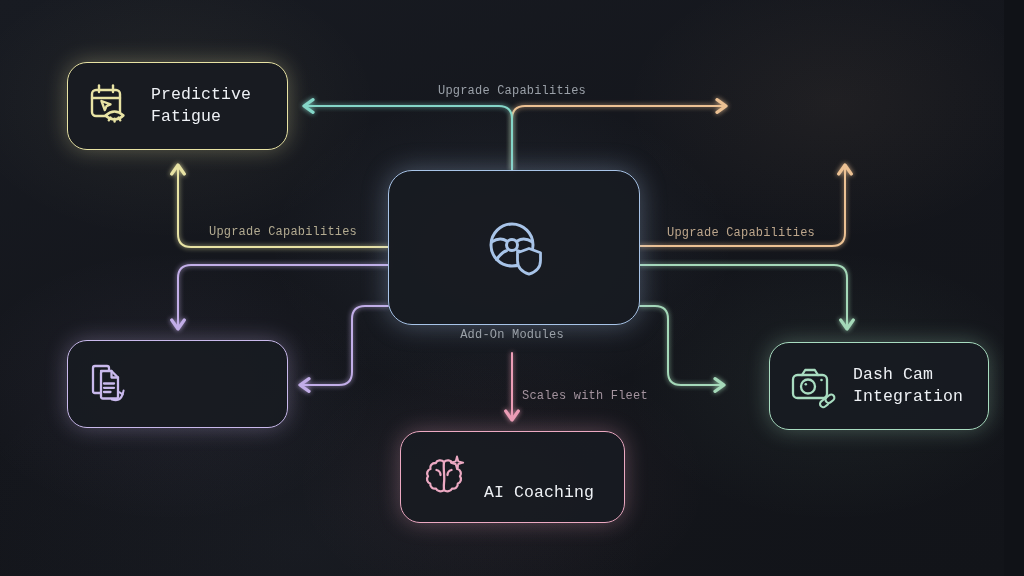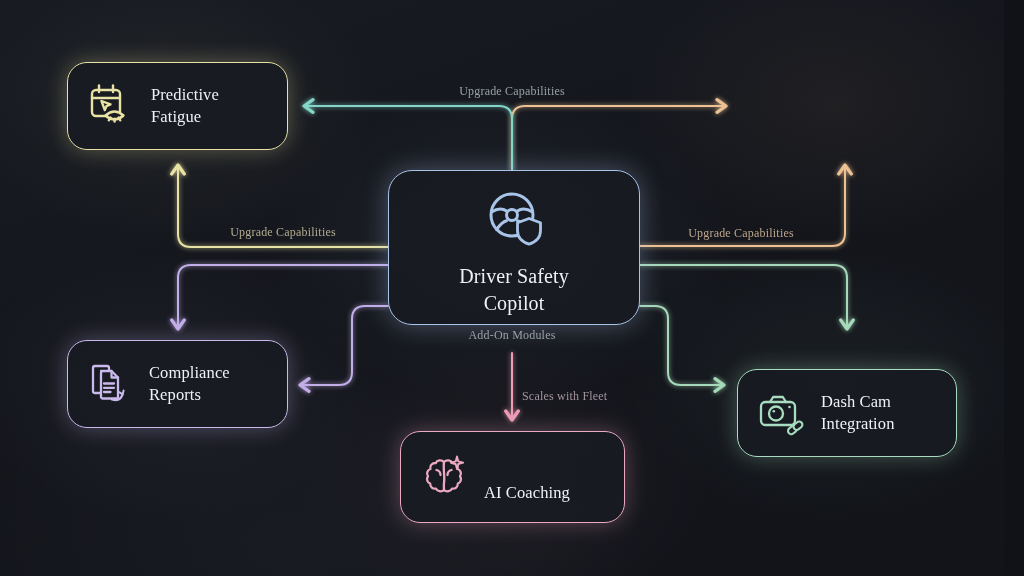--- a/index.html
+++ b/index.html
@@ -1,18 +1,18 @@
 <!DOCTYPE html>
 <html><head>
 <meta charset="utf-8">
 <style>
   html,body{margin:0;padding:0;background:#101217;}
   .stage{
     position:relative;width:1004px;height:576px;overflow:hidden;
-    font-family:Liberation Serif, serif;
+    font-family:Liberation Mono, monospace;
     background:
       radial-gradient(320px 210px at 17% 18%, rgba(233,227,164,.055), transparent 65%),
       radial-gradient(320px 210px at 83% 18%, rgba(236,193,147,.055), transparent 65%),
       radial-gradient(360px 240px at 50% 43%, rgba(168,196,232,.07), transparent 65%),
       radial-gradient(320px 210px at 17% 67%, rgba(194,174,232,.055), transparent 65%),
       radial-gradient(320px 210px at 83% 67%, rgba(165,217,185,.055), transparent 65%),
       radial-gradient(320px 210px at 50% 84%, rgba(231,148,174,.05), transparent 65%),
       radial-gradient(500px 320px at 30% 95%, rgba(120,135,160,.05), transparent 70%),
       linear-gradient(160deg,#181b22 0%,#14161c 45%,#121419 100%);
   }
@@ -115,40 +115,38 @@
       <svg width="74" height="74" viewBox="0 0 74 74" fill="none" stroke="#a8c4e8" stroke-width="3" stroke-linecap="round" stroke-linejoin="round">
         <circle cx="35" cy="32" r="21"></circle>
         <circle cx="35" cy="32" r="5.5"></circle>
         <path d="M14.5 29 Q23 23.5 29.7 28"></path>
         <path d="M55.5 29 Q47 23.5 40.3 28"></path>
         <path d="M19.5 46.5 Q25 39 29.5 37.8"></path>
         <path d="M50.5 46.5 Q45 39 40.5 37.8"></path>
         <path d="M52 35.5 l11.5 4.3 v7.6 c0 7.3 -4.8 11.5 -11.5 13.7 c-6.7 -2.2 -11.5 -6.4 -11.5 -13.7 v-7.6 z" fill="#191c22" stroke-width="2.8"></path>
       </svg>
     </span>
-    <span class="label">Driver Safety Copilot</span>
   </div>
 
   <div class="node n-purple" style="left:67px;top:340px;width:221px;height:88px;">
     <span class="icon">
       <svg width="50" height="50" viewBox="0 0 50 50" fill="none" stroke="#c9b9ec" stroke-width="2.3" stroke-linecap="round" stroke-linejoin="round">
         <rect x="7" y="7" width="16" height="27" rx="2"></rect>
         <path d="M15 12 h10.5 l6.5 6.5 v19 a2 2 0 0 1 -2 2 h-13 a2 2 0 0 1 -2 -2 v-23.5 a2 2 0 0 1 2 -2 z" fill="#191c22"></path>
         <path d="M25.5 12 v6.5 h6.5"></path>
         <path d="M18 24.5 h10"></path>
           <path d="M18 28.8 h10"></path>
           <path d="M18 33 h6.5"></path>
         <path d="M26 40.5 q8 2.5 10.5 -5" fill="none"></path>
         <path d="M33.2 33.2 L36.6 35.4 L37.6 31.5" fill="none" stroke-width="2"></path>
       </svg>
     </span>
-    <span class="label">Compliance Reports</span>
   </div>
 
-  <div class="node n-green" style="left:737px;top:342px;width:220px;height:88px;margin-top:27px;">
+  <div class="node n-green" style="left:769px;top:342px;width:220px;height:88px;">
     <span class="icon">
       <svg width="52" height="52" viewBox="0 0 52 52" fill="none" stroke="#a8dcc0" stroke-width="2.3" stroke-linecap="round" stroke-linejoin="round">
         <rect x="5" y="15" width="34" height="23" rx="4.5"></rect>
         <path d="M14 15 l3.2 -5 h9.6 l3.2 5"></path>
         <circle cx="20" cy="26.5" r="7"></circle>
         <circle cx="17.8" cy="24.3" r="1.3" fill="#a8dcc0" stroke="none"></circle>
         <circle cx="33.5" cy="20" r="1.3" fill="#a8dcc0" stroke="none"></circle>
         <g transform="rotate(-38 39 41)" stroke-width="2.1">
           <rect x="31" y="37.8" width="9.5" height="6.4" rx="3.2" fill="#191c22"></rect>
           <rect x="38" y="37.8" width="9.5" height="6.4" rx="3.2" fill="#191c22"></rect>

